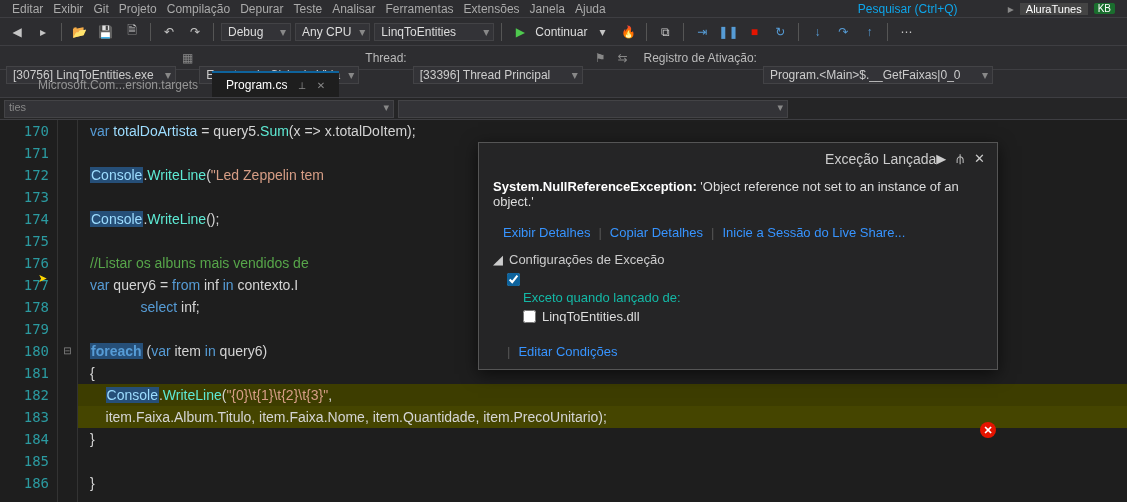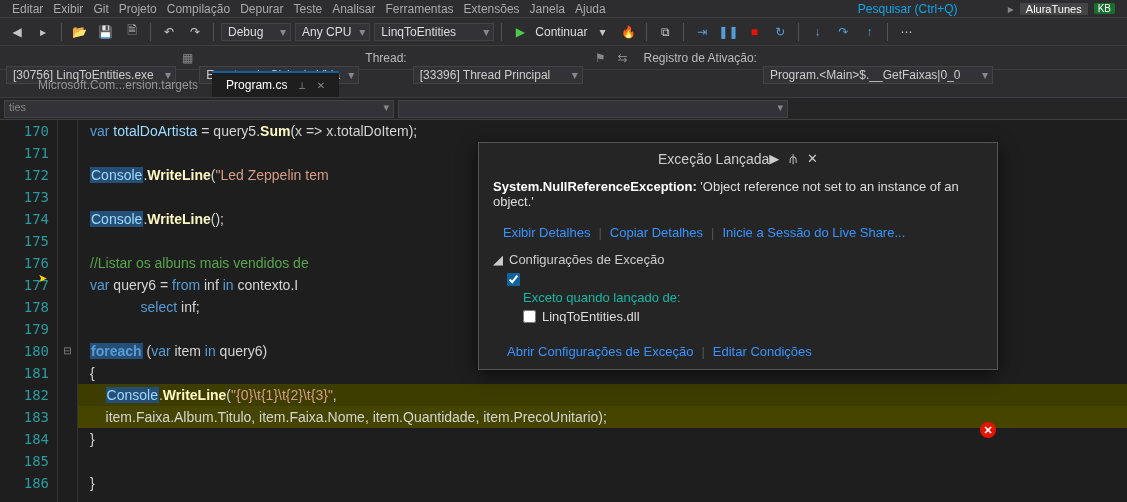--- a/index.html
+++ b/index.html
@@ -42,26 +42,26 @@
 .fold-gutter .fold { color: #888; font-size: 10px; text-align: center; height: 22px; line-height: 22px; }
 .code { flex: 1; font-family: Consolas, monospace; font-size: 14px; position: relative; }
 .code .line { height: 22px; line-height: 22px; padding-left: 12px; white-space: pre; }
 .code .hl { background: #3d3d00; }
 .code .hl-dark { background: #454500; }
 
 .k-blue { color: #569cd6; }
 .k-type { background: #264f78; color: #9cdcfe; padding: 0 1px; }
 .k-var { color: #9cdcfe; }
 .k-str { color: #d69d85; }
-.k-meth { color: #fef9c3; font-weight: bold; }
+.k-meth { color: #5eead4; }
 .k-cmt { color: #57a64a; }
 .k-key { background: #264f78; color: #569cd6; padding: 0 1px; font-weight: bold; }
 
 .exception-popup { position: absolute; top: 142px; left: 478px; width: 520px; background: #252526; border: 1px solid #555; box-shadow: 0 4px 16px rgba(0,0,0,.6); font-size: 13px; color: #ddd; z-index: 10; }
-.exception-popup .hdr { display: flex; justify-content: center; padding: 8px 12px; align-items: center; }
+.exception-popup .hdr { display: flex; justify-content: flex-end; padding: 8px 12px; align-items: center; }
 .exception-popup .hdr .title { color: #ccc; font-size: 14px; }
 .exception-popup .hdr .actions { display: flex; gap: 10px; }
 .exception-popup .hdr .actions span { color: #ccc; cursor: pointer; }
 .exception-popup .hdr .play-i { color: #4ec94e; }
 .exception-popup .msg { padding: 4px 14px 10px 14px; font-size: 13px; }
 .exception-popup .msg b { color: #fff; }
 .exception-popup .links { padding: 6px 24px; display: flex; gap: 8px; flex-wrap: wrap; font-size: 13px; }
 .exception-popup .links a { color: #3794ff; cursor: pointer; }
 .exception-popup .links .sep { color: #555; }
 .exception-popup .section { padding: 6px 14px 12px 14px; }
@@ -249,19 +249,18 @@
     <label class="chk">
       <input type="checkbox" checked="" style="">
     </label>
     <div class="sub">Exceto quando lançado de:</div>
     <label class="chk" style="margin-left:30px">
       <input type="checkbox" style="">
       <span>LinqToEntities.dll</span>
     </label>
   </div>
   <div class="bottom-links">
-    <a>Abrir Configurações de Exceção</a>
     <span class="sep" style="color:#555">|</span>
     <a>Editar Condições</a>
   </div>
 </div>
 
 <div style="position:absolute;left:980px;top:422px;width:16px;height:16px;background:#e51400;border-radius:50%;display:flex;align-items:center;justify-content:center;color:#fff;font-size:11px;font-weight:bold">✕</div>
 
 </body></html>

